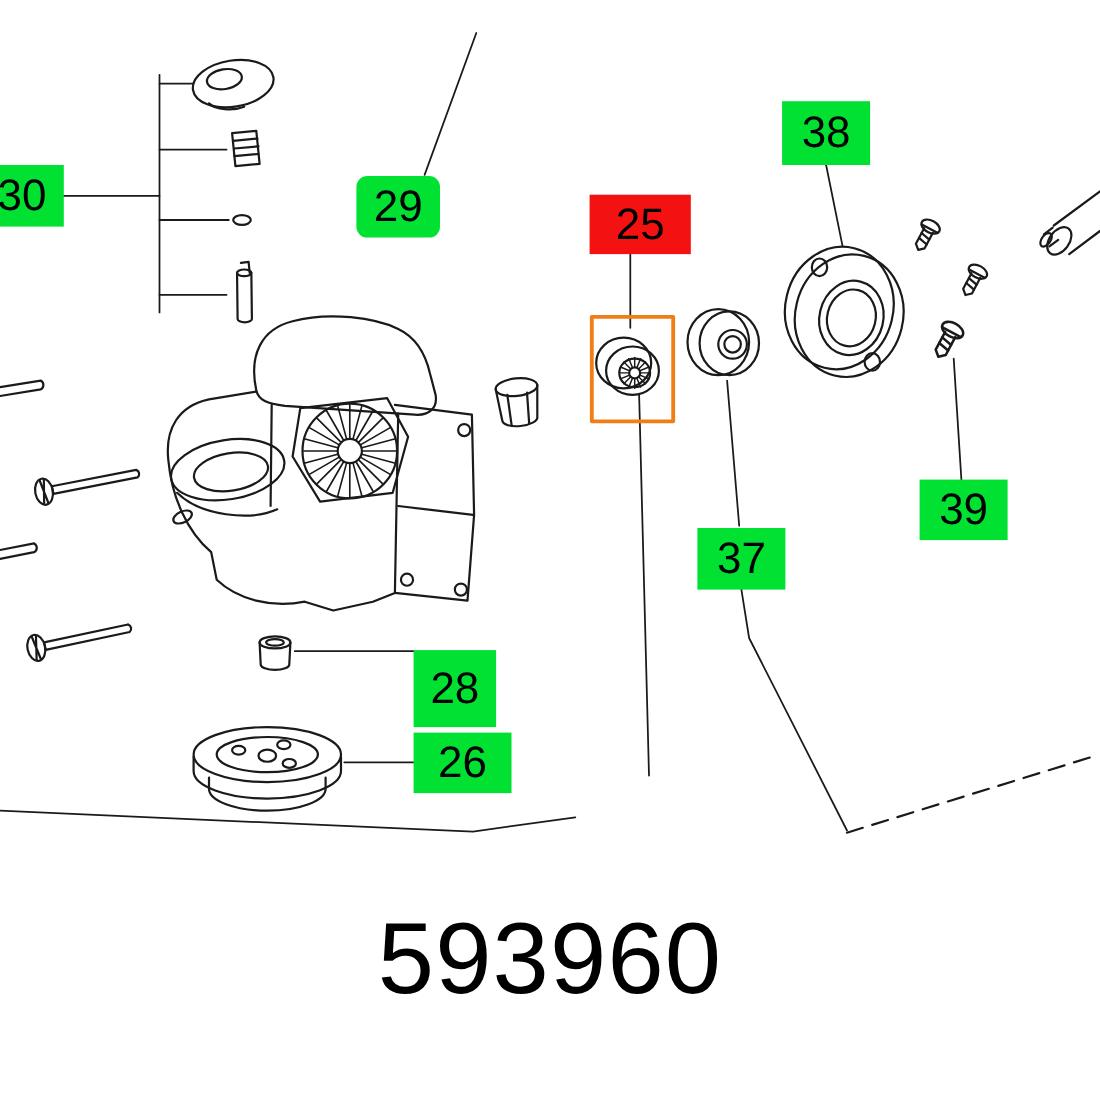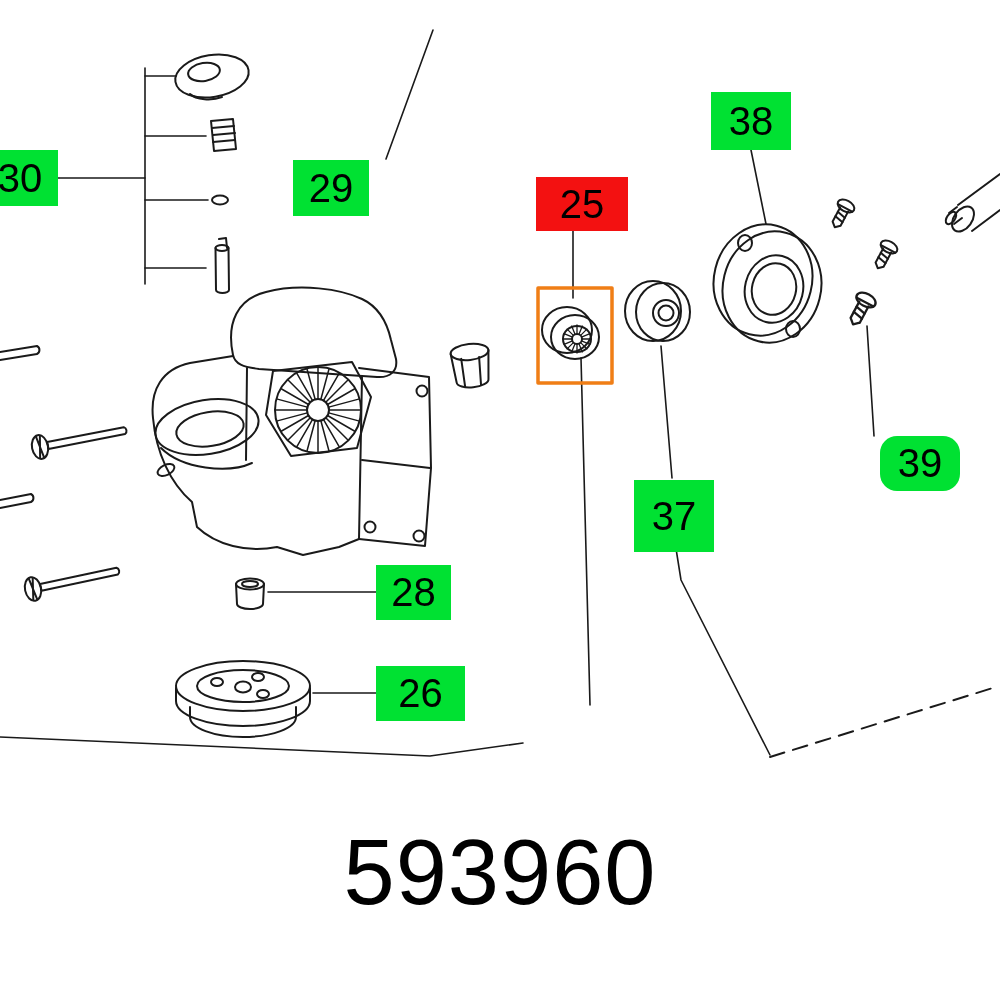--- a/index.html
+++ b/index.html
@@ -192,23 +192,23 @@
       <ellipse cx="217" cy="682" rx="6" ry="4"></ellipse>
       <ellipse cx="258" cy="677" rx="6" ry="4"></ellipse>
       <ellipse cx="263" cy="694" rx="6" ry="4"></ellipse>
       <path d="M176,688 L176,701 A67,25 0 0 0 310,701 L310,688"></path>
       <path d="M190,707 L190,717 A53,20 0 0 0 296,717 L296,707"></path>
     </g>
   </g>
 </svg>
 
 <div class="callout callout-green" style="left:-18px;top:150px;width:76px;height:56px;">30</div>
-<div class="callout callout-green" style="left:293px;top:160px;width:76px;height:56px;">29</div>
+<div class="callout callout-green" style="left:324px;top:160px;width:76px;height:56px;border-radius:10px;">29</div>
 <div class="callout callout-red" style="left:536px;top:177px;width:92px;height:54px;">25</div>
 <div class="callout callout-green" style="left:711px;top:92px;width:80px;height:58px;">38</div>
-<div class="callout callout-green" style="left:634px;top:480px;width:80px;height:72px;">37</div>
-<div class="callout callout-green" style="left:880px;top:436px;width:80px;height:55px;border-radius:17px;">39</div>
-<div class="callout callout-green" style="left:376px;top:565px;width:75px;height:55px;">28</div>
+<div class="callout callout-green" style="left:634px;top:480px;width:80px;height:56px;">37</div>
+<div class="callout callout-green" style="left:836px;top:436px;width:80px;height:55px;">39</div>
+<div class="callout callout-green" style="left:376px;top:591px;width:75px;height:70px;">28</div>
 <div class="callout callout-green" style="left:376px;top:666px;width:89px;height:55px;">26</div>
 
 <div class="part-number">593960</div>
 
 </div>
 
 </body></html>

